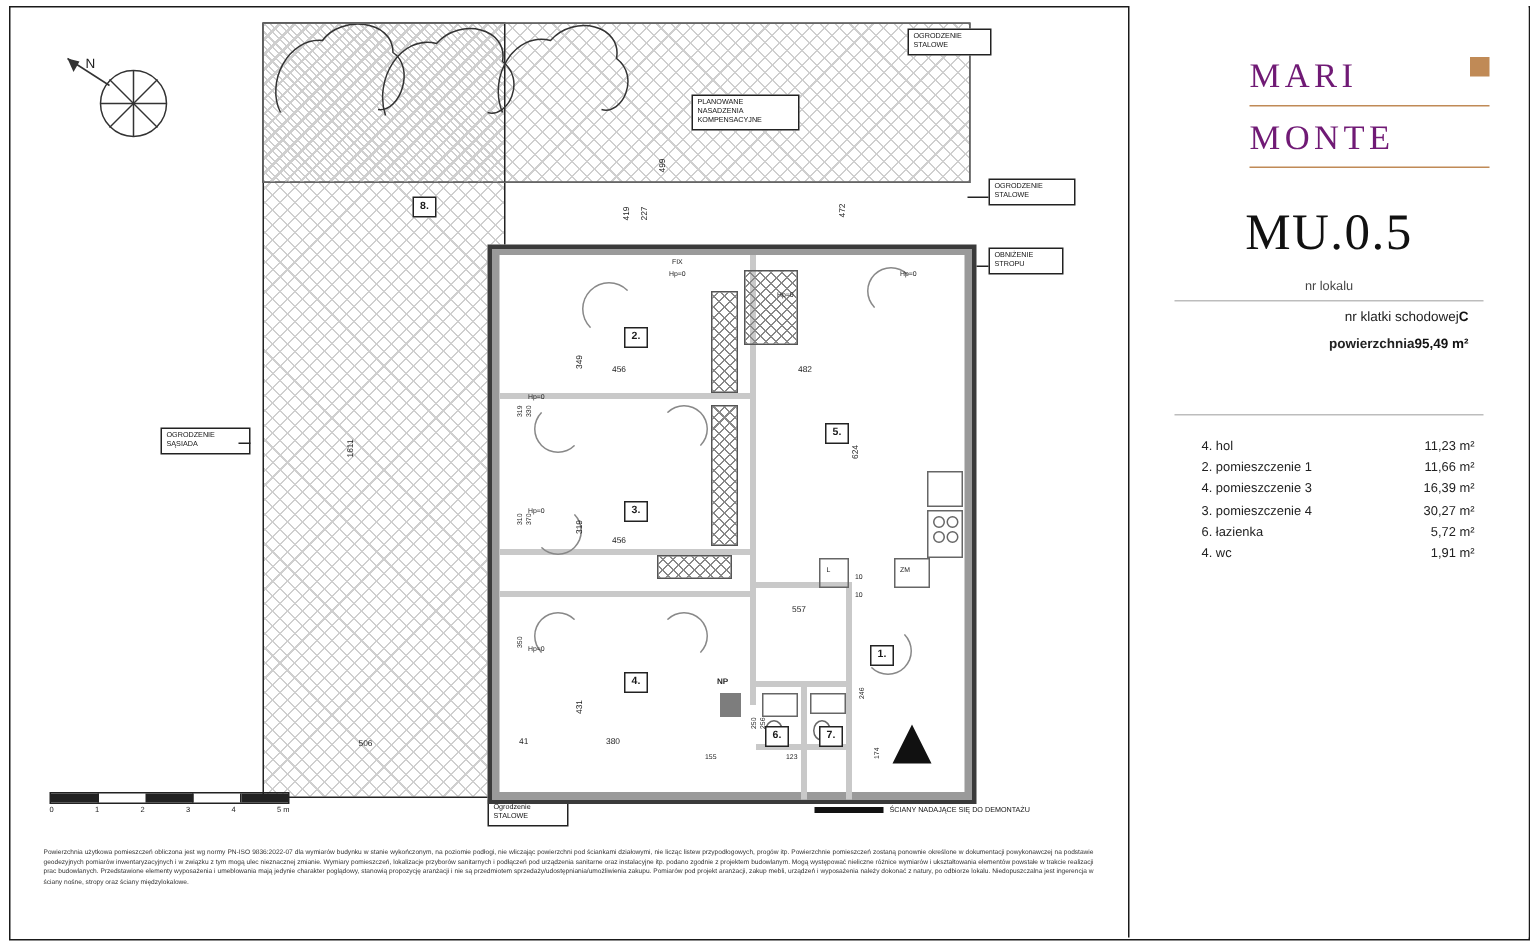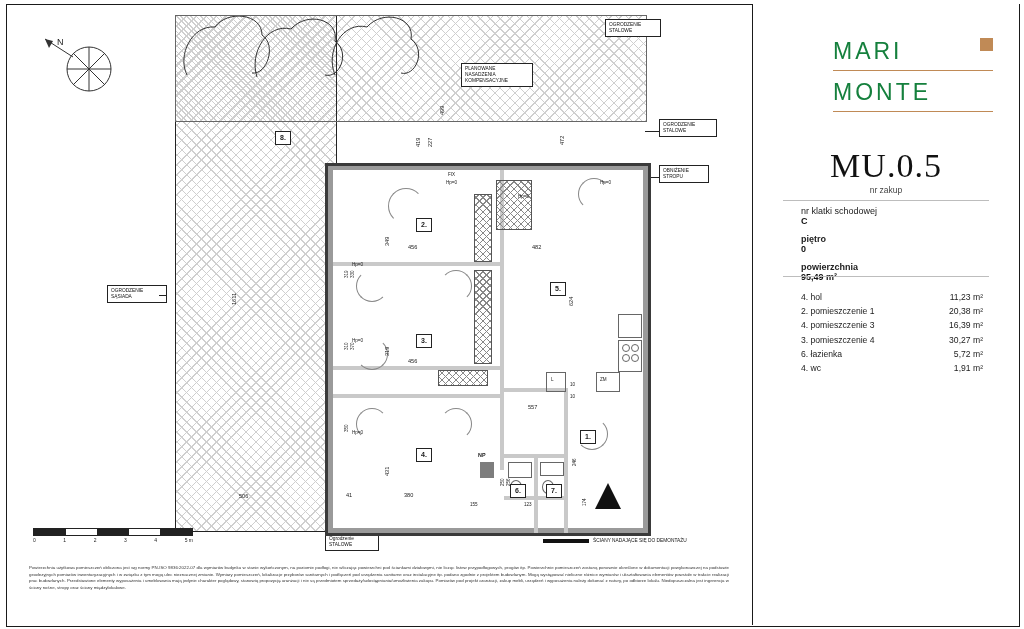--- a/index.html
+++ b/index.html
@@ -9,30 +9,30 @@
     color:#1a1a1a;position:relative;overflow:hidden;
   }
   .page{position:absolute;inset:0;}
 
   
   .frame{position:absolute;left:6px;top:4px;width:1012px;height:621px;border:1px solid #1a1a1a;}
 
   
   .panel{position:absolute;left:752px;top:4px;width:266px;height:621px;border-left:1px solid #1a1a1a;background:#fff;}
   .logo-box{position:absolute;left:80px;top:32px;width:160px;height:82px;}
-  .logo-line{font-family:Liberation Sans, sans-serif;letter-spacing:3px;color:#15803d;font-size:23px;line-height:30px;}
+  .logo-line{font-family:Liberation Serif, serif;letter-spacing:3px;color:#701a75;font-size:23px;line-height:30px;}
   .logo-rule{height:1px;background:#c08a56;margin:4px 0 6px 0;}
   .logo-sq{position:absolute;right:-0px;top:2px;width:13px;height:13px;background:#c08a56;}
 
-  .unit-code{position:absolute;left:0;right:0;top:143px;text-align:center;font-family:"Liberation Serif", serif;
+  .unit-code{position:absolute;left:0;right:0;top:133px;text-align:center;font-family:"Liberation Serif", serif;
       font-size:34px;letter-spacing:1px;color:#111;}
   .unit-sub{position:absolute;left:0;right:0;top:181px;text-align:center;font-size:8.5px;color:#444;}
 
   .kv{position:absolute;left:48px;width:178px;font-size:9px;}
-  .kv .row{display:flex;justify-content:center;padding:4px 0;flex-direction:column;}
+  .kv .row{display:flex;justify-content:flex-end;padding:4px 0;}
   .kv .row .k{color:#222;font-weight:bold;}
   .kv .row .v{color:#111;font-weight:bold;}
   .kv .row.plain .k{font-weight:normal;}
   .hr{position:absolute;left:30px;width:206px;height:1px;background:#bdbdbd;}
 
   .rooms{position:absolute;left:48px;top:286px;width:182px;font-size:8.6px;color:#222;}
   .rooms .r{display:flex;justify-content:space-between;line-height:14.2px;}
   .rooms .r .nm{white-space:nowrap;}
   .rooms .r .ar{white-space:nowrap;}
 
@@ -282,49 +282,45 @@
         <div class="logo-sq"></div>
       </div>
       <div class="logo-rule"></div>
       <div style="position:relative;">
         <div class="logo-line">MONTE</div>
       </div>
       <div class="logo-rule"></div>
     </div>
 
     <div class="unit-code">MU.0.5</div>
-    <div class="unit-sub">nr zakup</div>
+    <div class="unit-sub">nr lokalu</div>
 
     <div class="hr" style="top:196px;"></div>
 
     <div class="kv" style="top:198px;">
       <div class="row plain">
         <span class="k">nr klatki schodowej</span>
         <span class="v">C</span>
       </div>
       <div class="row">
-        <span class="k">piętro</span>
-        <span class="v">0</span>
-      </div>
-      <div class="row">
         <span class="k">powierzchnia</span>
         <span class="v">95,49 m²</span>
       </div>
     </div>
 
     <div class="hr" style="top:272px;"></div>
 
     <div class="rooms">
       <div class="r">
         <span class="nm">4. hol</span>
         <span class="ar">11,23 m²</span>
       </div>
       <div class="r">
         <span class="nm">2. pomieszczenie 1</span>
-        <span class="ar">20,38 m²</span>
+        <span class="ar">11,66 m²</span>
       </div>
       <div class="r">
         <span class="nm">4. pomieszczenie 3</span>
         <span class="ar">16,39 m²</span>
       </div>
       <div class="r">
         <span class="nm">3. pomieszczenie 4</span>
         <span class="ar">30,27 m²</span>
       </div>
       <div class="r">

